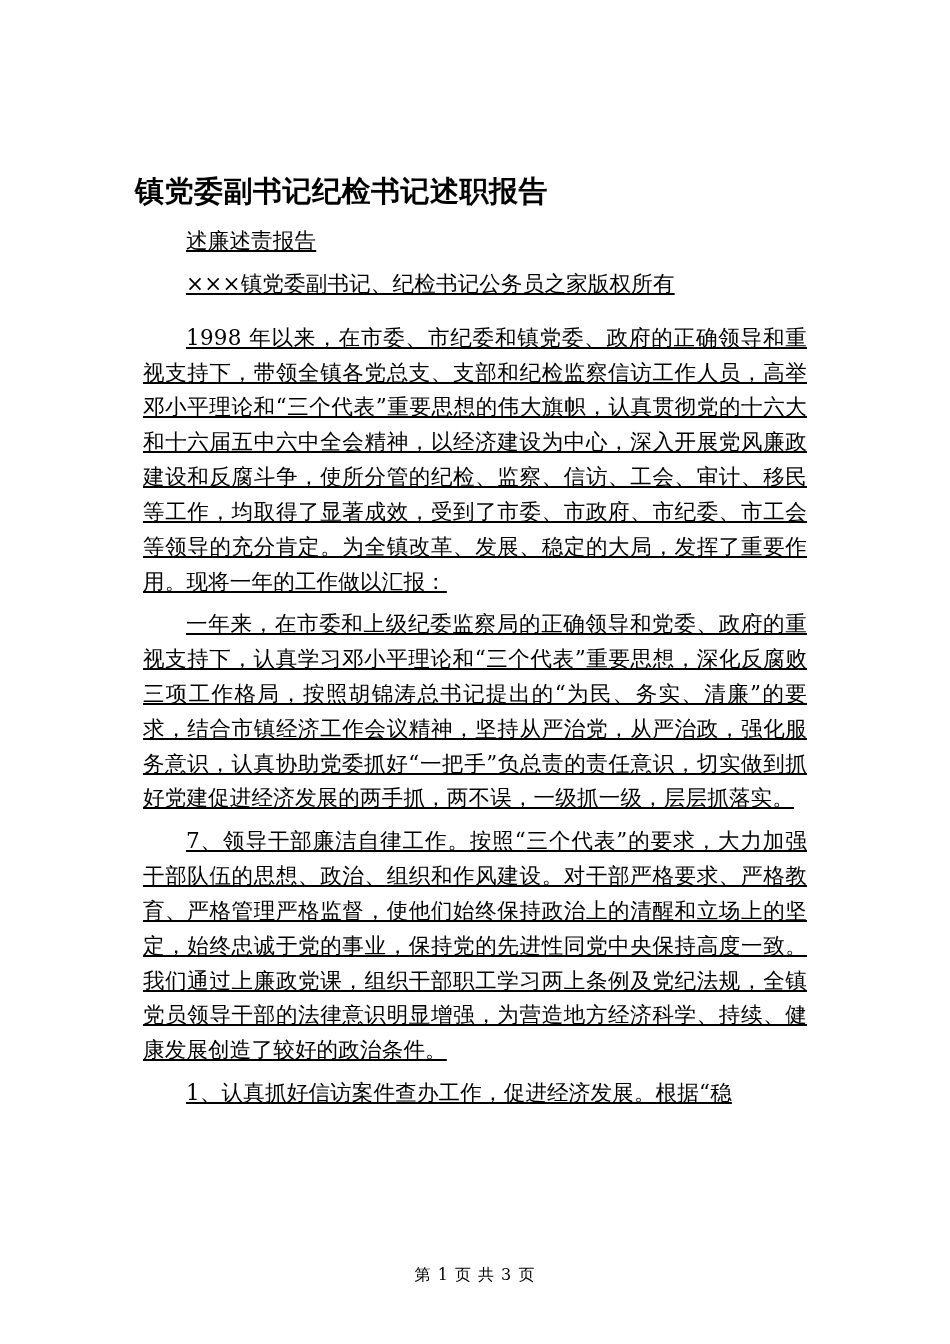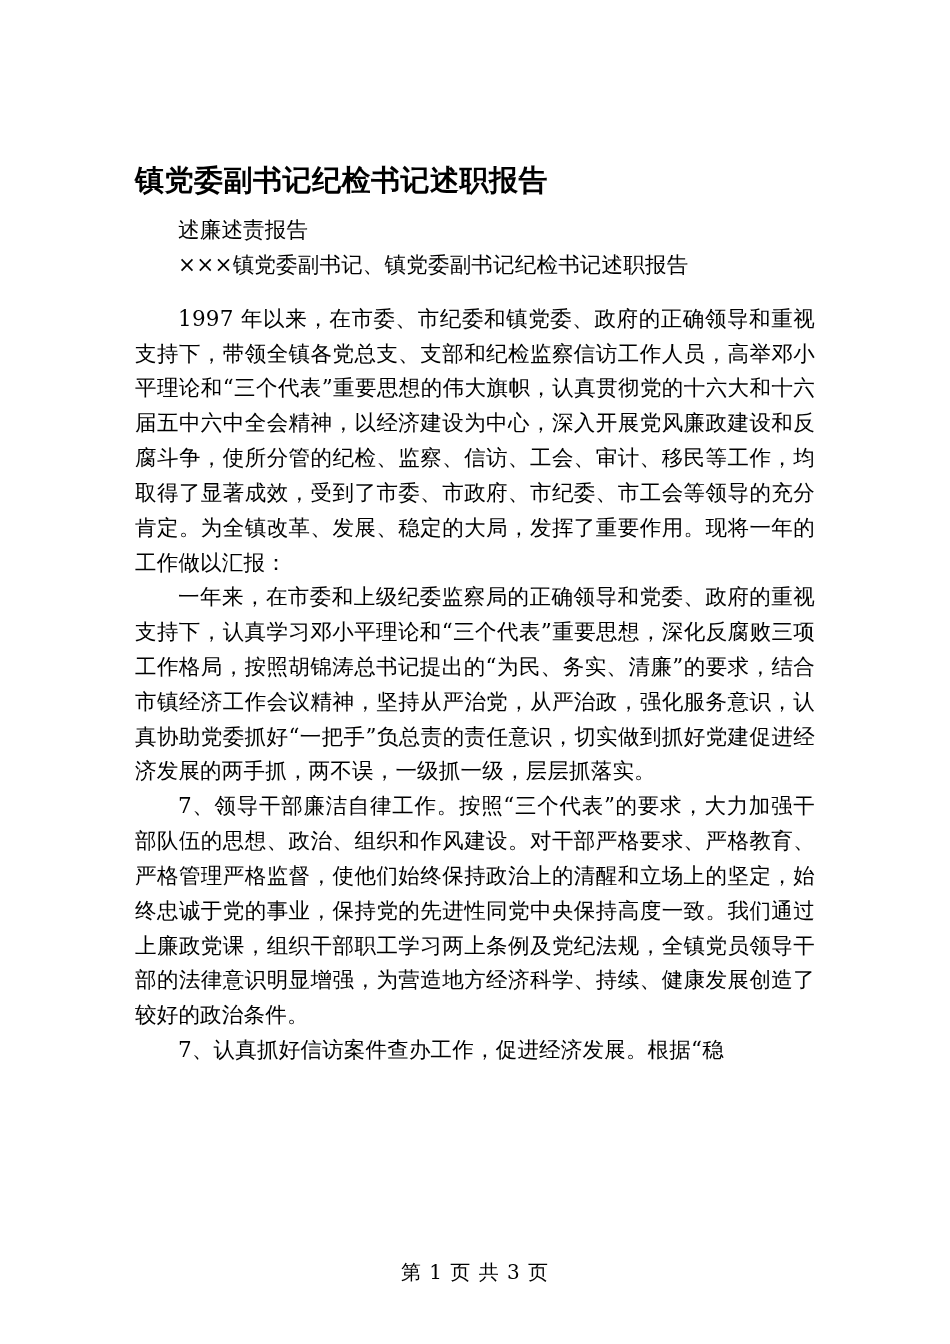--- a/index.html
+++ b/index.html
@@ -14,68 +14,69 @@
     background: #ffffff;
     margin: 0 auto;
     overflow: hidden;
     font-family: "DejaVu Serif", "Liberation Serif", serif;
     color: #000000;
     box-sizing: border-box;
   }
   .content {
     position: absolute;
     left: 135px;
-    top: 159px;
+    top: 170px;
     width: 680px;
   }
   .doc-title {
     font-size: 29px;
     font-weight: bold;
     line-height: 1.45;
     text-align: left;
     margin: 0 0 12px 0;
     letter-spacing: 0.5px;
   }
   .para {
     font-size: 21.5px;
     line-height: 1.62;
     text-align: justify;
     text-justify: inter-ideograph;
-    margin: 0;
+    margin: 8px;
     letter-spacing: 0.2px;
+    text-decoration: underline;
   }
   .indent-2 {
     text-indent: 2em;
   }
   .gap-before {
     margin-top: 19px;
   }
   .footer {
     position: absolute;
     left: 0;
     right: 0;
     bottom: 58px;
     text-align: center;
-    font-size: 20px;
+    font-size: 16px;
     letter-spacing: 1px;
     font-family: "DejaVu Serif", "Liberation Serif", serif;
   }
 </style>
 </head>
 <body>
 
 <div class="page">
   <div class="content">
 
     <h1 class="doc-title">镇党委副书记纪检书记述职报告</h1>
 
     <p class="para indent-2">述廉述责报告</p>
-    <p class="para indent-2">×××镇党委副书记、镇党委副书记纪检书记述职报告</p>
+    <p class="para indent-2">×××镇党委副书记、纪检书记公务员之家版权所有</p>
 
-    <p class="para indent-2 gap-before">1997 年以来，在市委、市纪委和镇党委、政府的正确领导和重视支持下，带领全镇各党总支、支部和纪检监察信访工作人员，高举邓小平理论和“三个代表”重要思想的伟大旗帜，认真贯彻党的十六大和十六届五中六中全会精神，以经济建设为中心，深入开展党风廉政建设和反腐斗争，使所分管的纪检、监察、信访、工会、审计、移民等工作，均取得了显著成效，受到了市委、市政府、市纪委、市工会等领导的充分肯定。为全镇改革、发展、稳定的大局，发挥了重要作用。现将一年的工作做以汇报：</p>
+    <p class="para indent-2 gap-before">1998 年以来，在市委、市纪委和镇党委、政府的正确领导和重视支持下，带领全镇各党总支、支部和纪检监察信访工作人员，高举邓小平理论和“三个代表”重要思想的伟大旗帜，认真贯彻党的十六大和十六届五中六中全会精神，以经济建设为中心，深入开展党风廉政建设和反腐斗争，使所分管的纪检、监察、信访、工会、审计、移民等工作，均取得了显著成效，受到了市委、市政府、市纪委、市工会等领导的充分肯定。为全镇改革、发展、稳定的大局，发挥了重要作用。现将一年的工作做以汇报：</p>
     <p class="para indent-2">一年来，在市委和上级纪委监察局的正确领导和党委、政府的重视支持下，认真学习邓小平理论和“三个代表”重要思想，深化反腐败三项工作格局，按照胡锦涛总书记提出的“为民、务实、清廉”的要求，结合市镇经济工作会议精神，坚持从严治党，从严治政，强化服务意识，认真协助党委抓好“一把手”负总责的责任意识，切实做到抓好党建促进经济发展的两手抓，两不误，一级抓一级，层层抓落实。</p>
     <p class="para indent-2">7、领导干部廉洁自律工作。按照“三个代表”的要求，大力加强干部队伍的思想、政治、组织和作风建设。对干部严格要求、严格教育、严格管理严格监督，使他们始终保持政治上的清醒和立场上的坚定，始终忠诚于党的事业，保持党的先进性同党中央保持高度一致。我们通过上廉政党课，组织干部职工学习两上条例及党纪法规，全镇党员领导干部的法律意识明显增强，为营造地方经济科学、持续、健康发展创造了较好的政治条件。</p>
-    <p class="para indent-2">7、认真抓好信访案件查办工作，促进经济发展。根据“稳</p>
+    <p class="para indent-2">1、认真抓好信访案件查办工作，促进经济发展。根据“稳</p>
 
   </div>
 
   <div class="footer">第 1 页  共 3 页</div>
 </div>
 
 </body></html>

